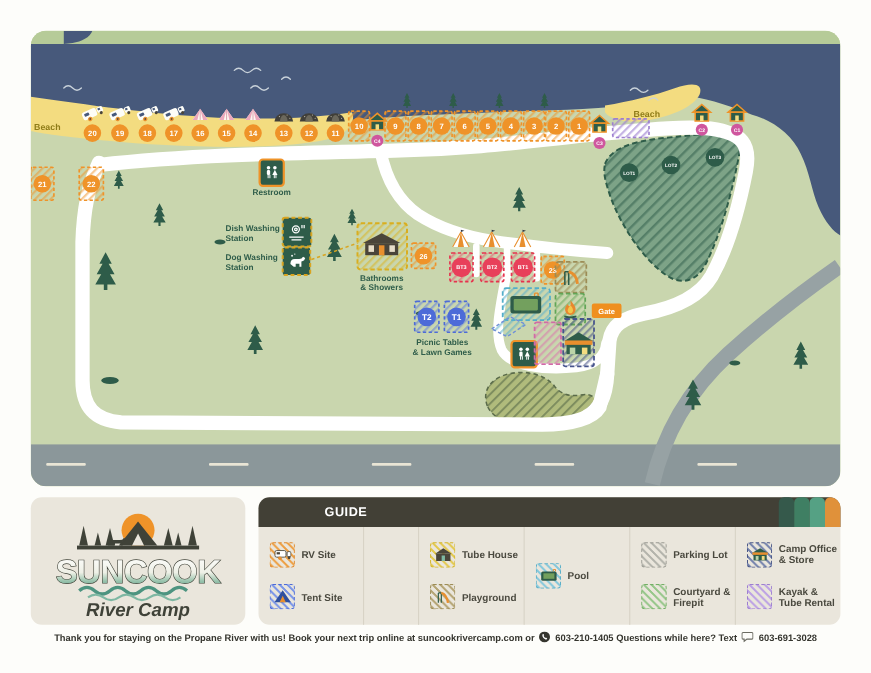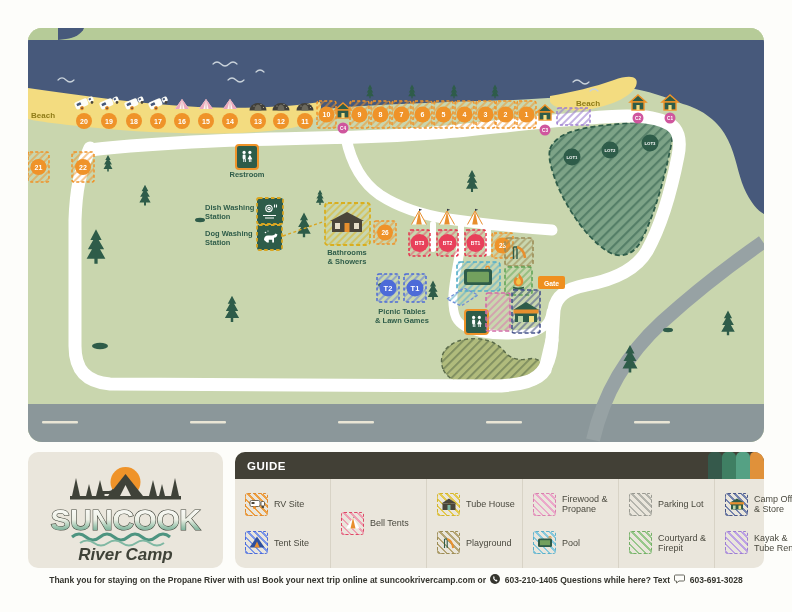--- a/index.html
+++ b/index.html
@@ -7,34 +7,34 @@
   .map-panel{position:absolute;left:28px;top:28px;width:736px;height:414px;border-radius:14px;overflow:hidden;background:#c9d6ae;}
   .map-panel svg{display:block;}
   svg text{font-family:"Liberation Sans",sans-serif;}
   .numtxt{fill:#fff;font-weight:bold;text-anchor:middle;}
   .mlabel{fill:#2f5d4a;font-weight:bold;font-size:7.5px;}
   .mc{text-anchor:middle;}
   .beachlbl{fill:#8f7c18;font-weight:bold;font-size:8px;}
 
   .logo-card{position:absolute;left:28px;top:452px;width:195px;height:116px;background:#eae6dc;border-radius:10px;}
   .guide-panel{position:absolute;left:235px;top:452px;width:529px;height:116px;background:#eae6dc;border-radius:10px;}
-  .guide-header{position:relative;height:27px;background:#424036;border-radius:10px 10px 0 0;display:flex;align-items:center;}
+  .guide-header{position:relative;height:27px;background:#424036;border-radius:10px 10px 0 0;display:flex;align-items:center;padding-left:48px;}
   .guide-title{color:#fff;font-weight:bold;font-size:11.5px;letter-spacing:.5px;padding-left:12px;}
   .guide-tabs{position:absolute;right:0;top:0;height:27px;display:flex;}
   .gtab{width:14px;height:27px;border-radius:5px 5px 0 0;}
   .gtab1{background:#35594b;}.gtab2{background:#3f7f63;}.gtab3{background:#55a184;}
   .gtab4{background:#e0913a;border-radius:5px 10px 0 0;}
   .guide-body{display:flex;height:89px;}
   .gcol{flex:1;display:flex;flex-direction:column;justify-content:space-around;padding:6px 0 6px 10px;}
   .gcol + .gcol{border-left:1px solid #d8d3c6;}
   .gitem{display:flex;align-items:center;gap:6px;}
   .sw{width:21px;height:21px;flex:0 0 21px;border-radius:3px;border:1.6px dashed var(--bc);
       background:repeating-linear-gradient(45deg,var(--hc) 0 2px,rgba(0,0,0,0) 2px 5px);
       display:flex;align-items:center;justify-content:center;}
-  .glabel{font-size:9px;font-weight:normal;color:#4a493f;line-height:1.12;width:56px;}
+  .glabel{font-size:9px;font-weight:bold;color:#4a493f;line-height:1.12;width:56px;}
   .footer{position:absolute;left:0;top:574px;width:792px;text-align:center;font-size:8.5px;font-weight:bold;color:#35352e;}
   .footer .seg{vertical-align:middle;}
   .footer svg{vertical-align:-2px;margin:0 2px;}
 </style>
 </head>
 <body>
 
 <div class="map-panel">
 <svg viewBox="0 0 736 414" width="736" height="414">
   <defs>
@@ -486,30 +486,20 @@
         <span class="sw" style="--hc:#7b96e8;--bc:#4d6bd8">
           <svg width="16" height="13" viewBox="-8 -6.5 16 13">
               <path d="M0,-6 L7.5,5 H-7.5 Z" fill="#2f4f9e"></path>
               <path d="M0,-1 L2.8,5 H-2.8 Z" fill="#e88f2e"></path>
             </svg>
         </span>
           <span class="glabel">Tent Site</span>
       </div>
     </div>
     <div class="gcol">
-      <div class="gitem">
-        <span class="sw" style="--hc:#ef9fb2;--bc:#dd4a66">
-          <svg width="16" height="13" viewBox="-8 -6.5 16 13">
-              <path d="M0,-6 L7,5 H-7 Z" fill="#fff"></path>
-              <path d="M0,-6 L2.5,5 H-2.5 Z" fill="#e88f2e"></path>
-              <path d="M0,-6 l0,-1.5 l2.4,0.7 l-2.4,0.9" fill="#2e3440"></path>
-            </svg>
-        </span>
-          <span class="glabel">Bell Tents</span>
-      </div>
     </div>
     <div class="gcol">
       <div class="gitem">
         <span class="sw" style="--hc:#e3c94f;--bc:#d4b52a">
           <svg width="16" height="13" viewBox="-8 -6.5 16 13">
               <path d="M-7.5,-1 L0,-6 L7.5,-1 Z" fill="#4a453a"></path>
               <rect x="-6.5" y="-1" width="13" height="6.5" fill="#4a453a"></rect>
               <rect x="-1.5" y="0.5" width="3" height="5" fill="#7fb8a3"></rect>
             </svg>
         </span>
@@ -519,24 +509,20 @@
         <span class="sw" style="--hc:#b5a575;--bc:#9c8c55">
           <svg width="16" height="13" viewBox="-8 -6.5 16 13">
               <path d="M-4.5,5.5 V-3.5 M-1.8,5.5 V-3.5 M-4.5,-3.5 h2.7" stroke="#2e5c49" stroke-width="1.1" fill="none"></path>
               <path d="M-1.8,-3.5 q5,1.5 6,9" stroke="#e88f2e" stroke-width="2" fill="none"></path>
             </svg>
         </span>
           <span class="glabel">Playground</span>
       </div>
     </div>
     <div class="gcol">
-      <div class="gitem">
-        <span class="sw" style="--hc:#eba8ca;--bc:#d981ae"></span>
-        <span class="glabel">Firewood &amp; Propane</span>
-      </div>
       <div class="gitem">
         <span class="sw" style="--hc:#86c8dc;--bc:#5cb0c9">
           <svg width="16" height="13" viewBox="-8 -6.5 16 13">
               <rect x="-7" y="-4" width="14" height="8.5" rx="1.5" f="" fill="#2e5c49"></rect>
               <rect x="-5" y="-2.3" width="10" height="5" fill="#73a05e"></rect>
               <path d="M4,-4 v-1.8 M6,-4 v-1.8 M4,-5.8 h2" stroke="#e88f2e" stroke-width="0.9" fill="none"></path>
             </svg>
         </span>
           <span class="glabel">Pool</span>
       </div>

